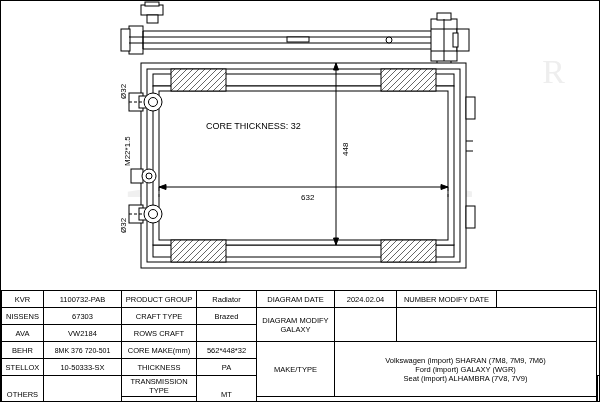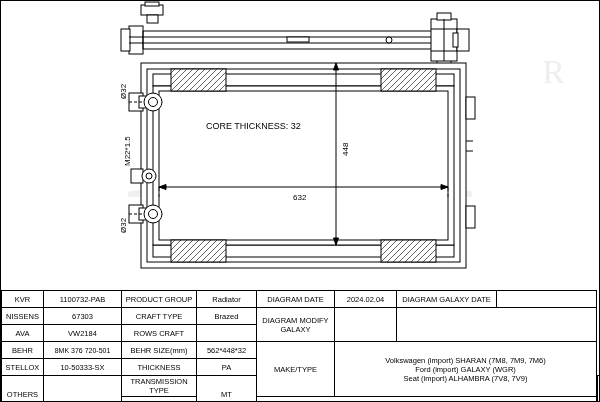--- a/index.html
+++ b/index.html
@@ -19,21 +19,21 @@
     font-family:"Liberation Serif", serif;
   }
   .wm-r{position:absolute;right:34px;top:52px;font-size:34px;color:#eeeeee;font-family:"Liberation Serif",serif;}
 
   
   .drawing{position:absolute;left:0;top:0;width:600px;height:290px;padding-left:32px;}
   svg{position:absolute;left:0;top:0;}
 
   .lbl{position:absolute;font-size:8px;color:#000;white-space:nowrap;}
   .lbl-core{font-size:9px;left:205px;top:120px;}
-  .lbl-632{left:292px;top:192px;}
+  .lbl-632{left:300px;top:192px;}
   .lbl-448{left:340px;top:155px;transform:rotate(-90deg);transform-origin:left top;}
   .lbl-d32a{left:118px;top:98px;transform:rotate(-90deg);transform-origin:left top;}
   .lbl-d32b{left:118px;top:232px;transform:rotate(-90deg);transform-origin:left top;}
   .lbl-m22{left:122px;top:165px;transform:rotate(-90deg);transform-origin:left top;}
 
   
   table{
     position:absolute;left:0;top:289px;width:600px;
     border-collapse:collapse;table-layout:fixed;
     font-size:7.5px;
@@ -213,42 +213,42 @@
         <col class="c8">
     </colgroup>
     <tbody>
       <tr>
         <td>KVR</td>
         <td>1100732-PAB</td>
         <td>PRODUCT GROUP</td>
         <td>Radiator</td>
         <td>DIAGRAM DATE</td>
         <td>2024.02.04</td>
-        <td>DIAGRAM GALAXY DATE</td>
+        <td>NUMBER MODIFY DATE</td>
         <td></td>
       </tr>
       <tr>
         <td>NISSENS</td>
         <td>67303</td>
         <td>CRAFT TYPE</td>
         <td>Brazed</td>
         <td rowspan="2">DIAGRAM MODIFY GALAXY</td>
         <td rowspan="2"></td>
         <td rowspan="2" colspan="2"></td>
       </tr>
       <tr>
         <td>AVA</td>
         <td>VW2184</td>
         <td>ROWS CRAFT</td>
         <td></td>
       </tr>
       <tr>
         <td>BEHR</td>
         <td class="small">8MK 376 720-501</td>
-        <td>BEHR SIZE(mm)</td>
+        <td>CORE MAKE(mm)</td>
         <td>562*448*32</td>
         <td rowspan="3">MAKE/TYPE</td>
         <td rowspan="3" colspan="3">
           <div>Volkswagen (import) SHARAN (7M8, 7M9, 7M6)</div>
           <div>Ford (import) GALAXY (WGR)</div>
           <div>Seat (import) ALHAMBRA (7V8, 7V9)</div>
         </td>
       </tr>
       <tr>
         <td>STELLOX</td>

